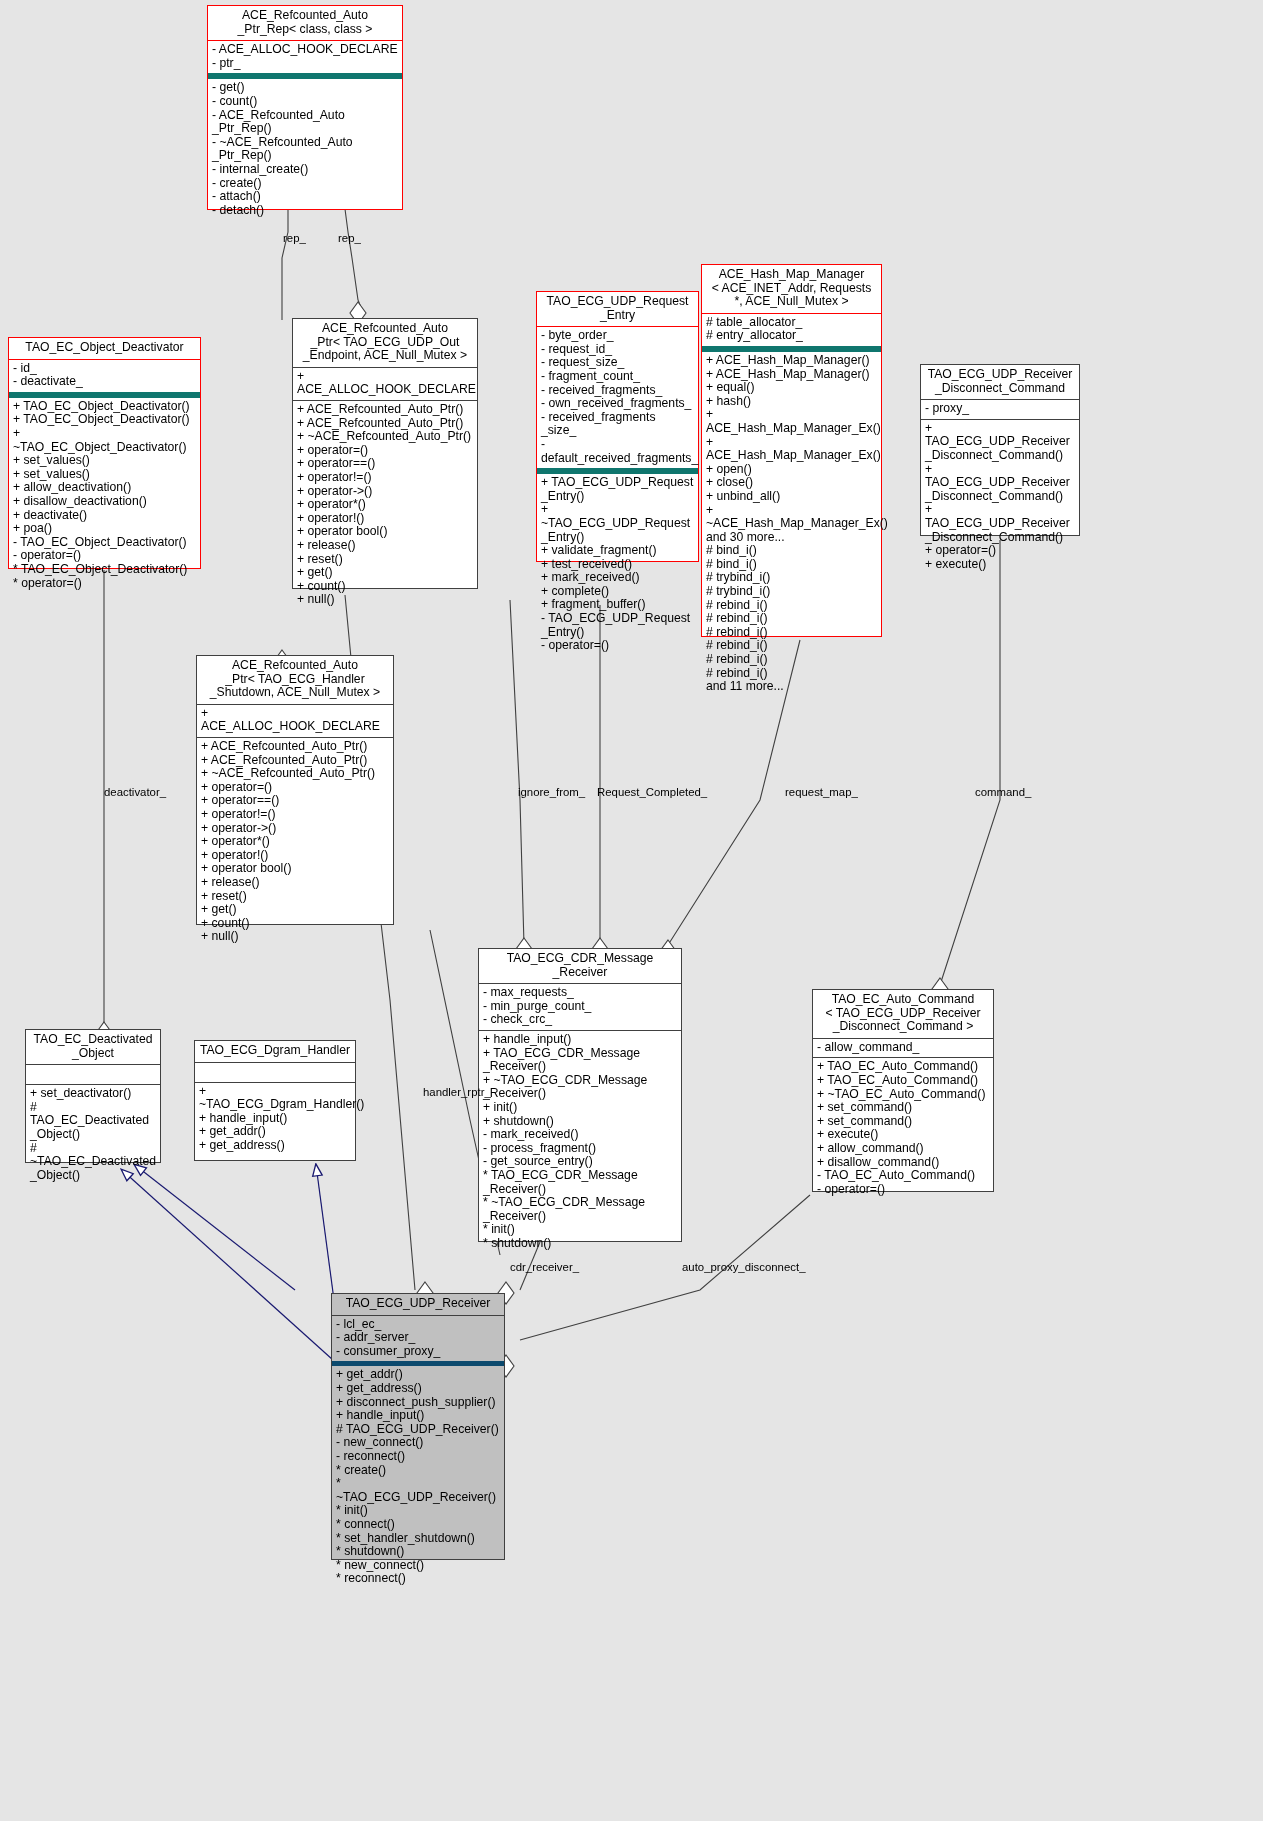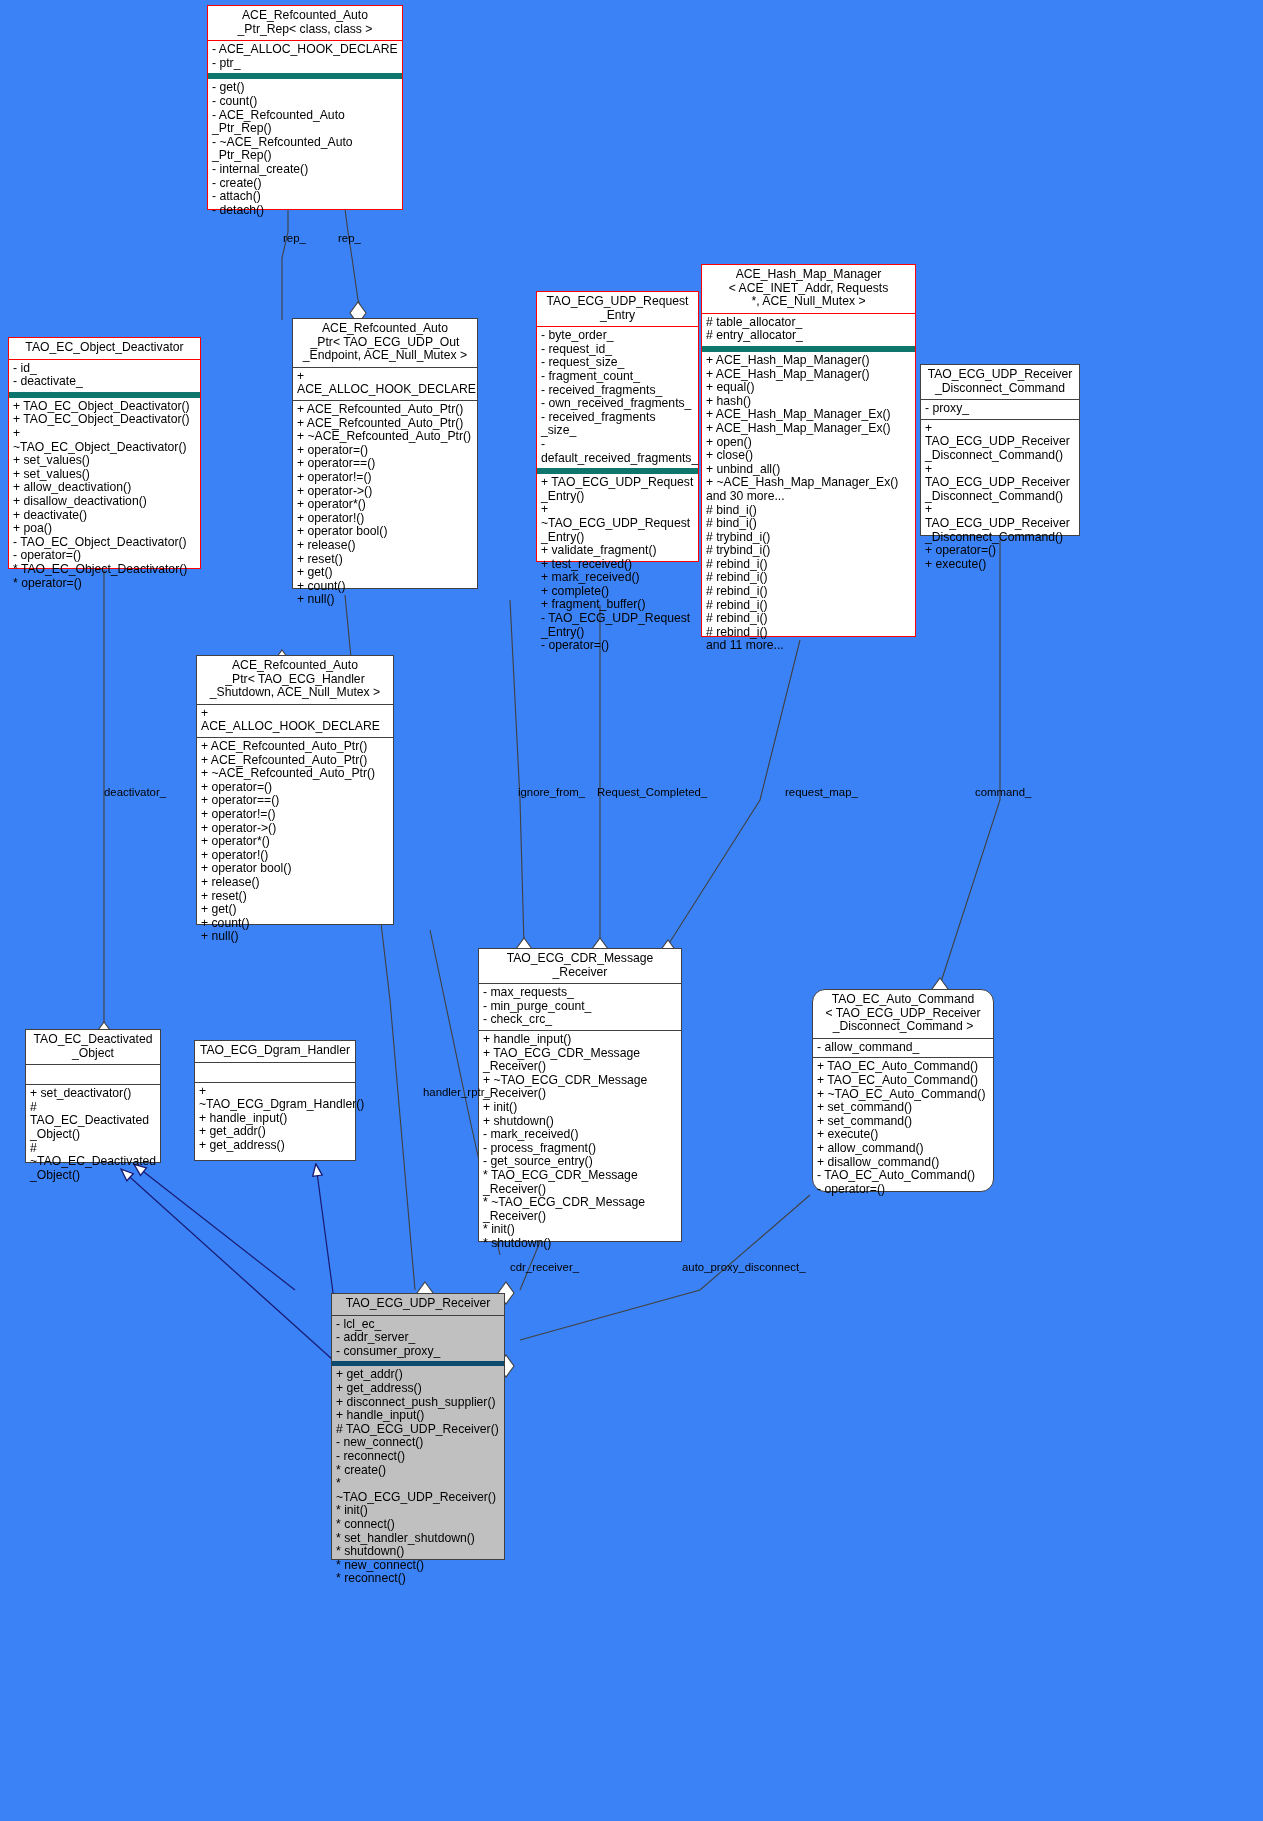--- a/index.html
+++ b/index.html
@@ -1,17 +1,17 @@
 <!DOCTYPE html>
 <html><head>
 <meta charset="utf-8">
 <style>
   html,body{margin:0;padding:0;background:#ffffff;}
   body{font-family:"Liberation Sans","DejaVu Sans",sans-serif;}
-  #canvas{position:relative;width:1263px;height:1821px;overflow:hidden;background:#3b82f6;}
+  #canvas{position:relative;width:1263px;height:1821px;overflow:hidden;background:#e5e5e5;}
   svg.edges{position:absolute;left:0;top:0;width:1263px;height:1821px;pointer-events:none;}
 
   .node{position:absolute;box-sizing:border-box;background:#ffffff;}
   .node.red{border:1px solid #ff0000;}
   .node.blk{border:1px solid #404040;}
   .node.gray{border:1px solid #404040;background:#c0c0c0;}
 
   .n-title{
     text-align:center;font-size:12.2px;line-height:13.6px;
     padding:3px 3px 4px 3px;color:#000;white-space:pre-line;
@@ -165,21 +165,21 @@
 + validate_fragment()
 + test_received()
 + mark_received()
 + complete()
 + fragment_buffer()
 - TAO_ECG_UDP_Request
 _Entry()
 - operator=()</div>
   </div>
 
-  <div class="node red" style="left:701px;top:264px;width:215px;height:373px;">
+  <div class="node red" style="left:701px;top:264px;width:181px;height:373px;">
     <div class="n-title">ACE_Hash_Map_Manager
 &lt; ACE_INET_Addr, Requests
 *, ACE_Null_Mutex &gt;</div>
     <div class="n-sec attrs"># table_allocator_
 # entry_allocator_</div>
     <div class="n-sec ops">+ ACE_Hash_Map_Manager()
 + ACE_Hash_Map_Manager()
 + equal()
 + hash()
 + ACE_Hash_Map_Manager_Ex()
@@ -275,21 +275,21 @@
 
   <div class="node blk" style="left:194px;top:1040px;width:162px;height:121px;">
     <div class="n-title">TAO_ECG_Dgram_Handler</div>
     <div class="n-sec attrs" style="min-height:14px;"></div>
     <div class="n-sec ops">+ ~TAO_ECG_Dgram_Handler()
 + handle_input()
 + get_addr()
 + get_address()</div>
   </div>
 
-  <div class="node blk" style="left:812px;top:989px;width:182px;height:203px;border-radius:13px;">
+  <div class="node blk" style="left:812px;top:989px;width:182px;height:203px;">
     <div class="n-title">TAO_EC_Auto_Command
 &lt; TAO_ECG_UDP_Receiver
 _Disconnect_Command &gt;</div>
     <div class="n-sec attrs">- allow_command_</div>
     <div class="n-sec ops">+ TAO_EC_Auto_Command()
 + TAO_EC_Auto_Command()
 + ~TAO_EC_Auto_Command()
 + set_command()
 + set_command()
 + execute()

